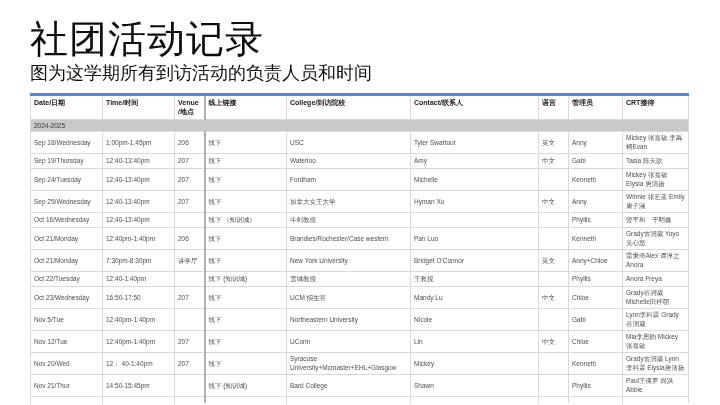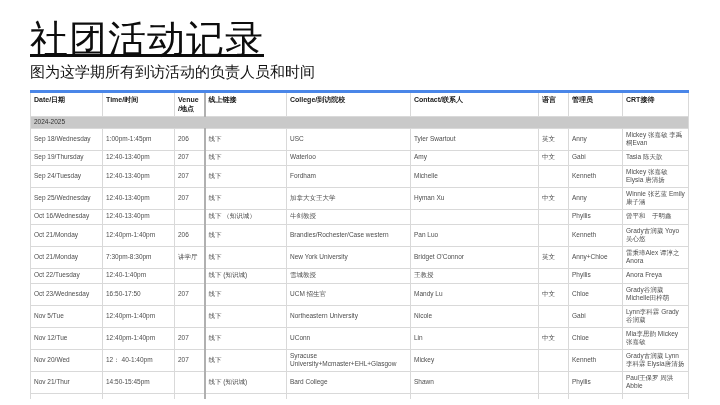--- a/index.html
+++ b/index.html
@@ -4,25 +4,25 @@
 <style>
   * { box-sizing: border-box; }
   html,body { margin:0; padding:0; }
   body {
     width:720px; height:405px; overflow:hidden; background:#ffffff;
     font-family:"Liberation Sans", sans-serif;
   }
   .title {
     font-family:"Liberation Serif", serif;
     font-size:38px; font-weight:400; color:#0d0d0d;
-    margin:18px 0 0 30px; line-height:1.15; letter-spacing:1px;text-decoration:underline;
+    margin:18px 0 0 30px; line-height:1.15; letter-spacing:1px;
   }
   .subtitle {
     font-family:"Liberation Serif", serif;
-    font-size:15px; color:#111;
+    font-size:18px; color:#111;
     margin:1px 0 0 30px; line-height:1.2;
   }
   table.schedule {
     border-collapse:collapse; table-layout:fixed;
     width:658px; margin:9px 0 0 30px;
     border-top:3px solid #4a86e8;
     font-size:6.5px; color:#4d4d4d;
   }
   .schedule th, .schedule td {
     border:1px solid #d9d9d9;

